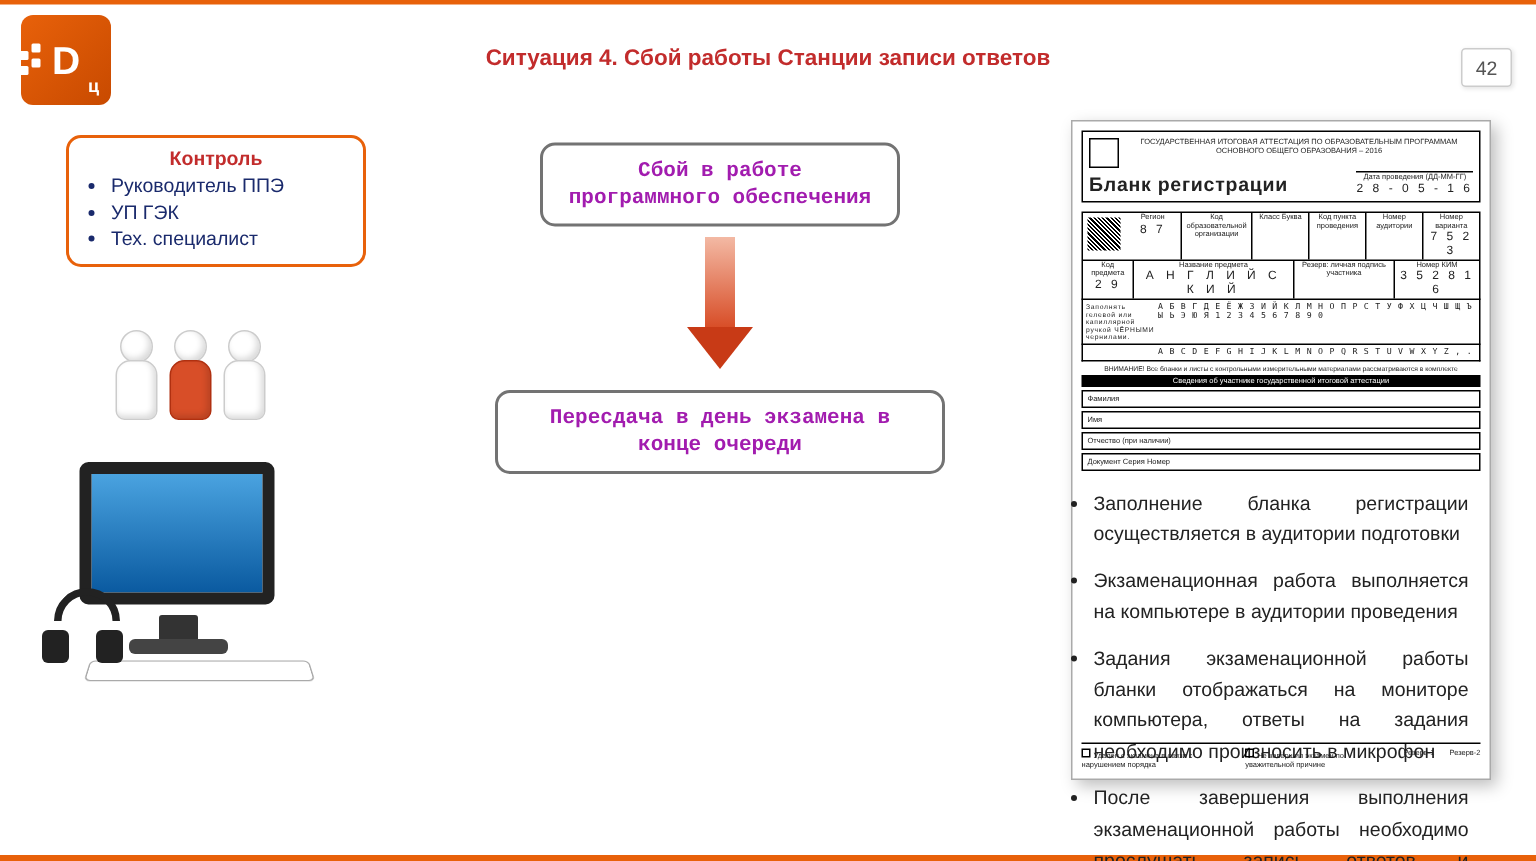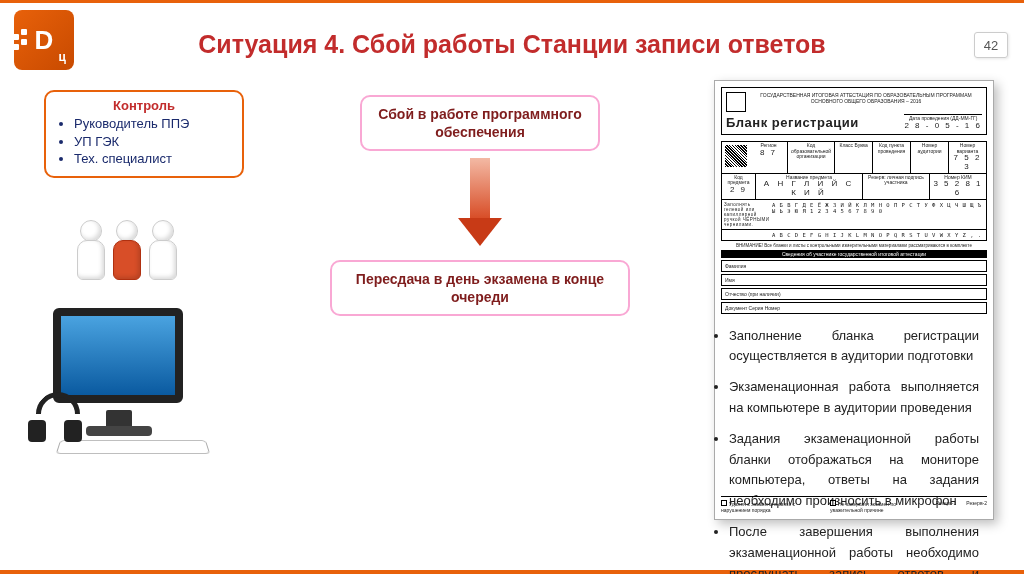--- a/index.html
+++ b/index.html
@@ -43,21 +43,21 @@
     color:#fff;font-weight:bold;font-size:26px;
     position:relative;
   }
   .logo-inner::before{content:"";position:absolute;left:-14px;top:4px;width:6px;height:6px;background:#fff;border-radius:1px;box-shadow:0 10px 0 #fff,-8px 5px 0 #fff,-8px 15px 0 #fff;}
   .logo-sub{position:absolute;bottom:6px;right:8px;color:#fff;font-size:12px;font-weight:bold;}
   .title {
     position: absolute;
     top: 30px;
     left: 0; width: 100%;
     text-align: center;
-    font-size: 25px;
+    font-size: 15px;
     font-weight: bold;
     color: #c22c2c;
   }
   .bottom-bar {
     position: absolute;
     bottom: 0; left: 0; width: 100%; height: 4px;
     background: #e8610a;
   }
   .control-box {
     position: absolute;
@@ -66,29 +66,30 @@
     border: 2px solid #e8610a;
     border-radius: 10px;
     padding: 6px 10px 8px 10px;
     font-size: 13px;
     color: #1a2a6c;
   }
   .control-title { text-align:center;font-weight:bold;color:#c22c2c;font-size:13px;margin-bottom:2px;}
   .control-box ul{list-style:disc;padding-left:18px;line-height:1.35;}
   .middle-box {
     position:absolute;
-    border:2px solid #f9a8d4;
+    border:2px solid #737373;
     border-radius:10px;
     text-align:center;
     background:#fff;
-    color:#7f1d1d;
+    color:#a21caf;
     font-weight:bold;
     font-size:14px;
     padding:8px 14px;
     line-height:1.3;
+    font-family:Liberation Mono, monospace;
   }
   .box-failure { top:95px; left:360px; width:240px; }
   .box-retake  { top:260px; left:330px; width:300px; }
   .arrow-down {
     position:absolute;
     top:158px;
     left:465px;
     width:30px;
   }
   .arrow-stem{width:20px;height:60px;margin:0 auto;background:linear-gradient(#f3b9a4,#d84e28);}

